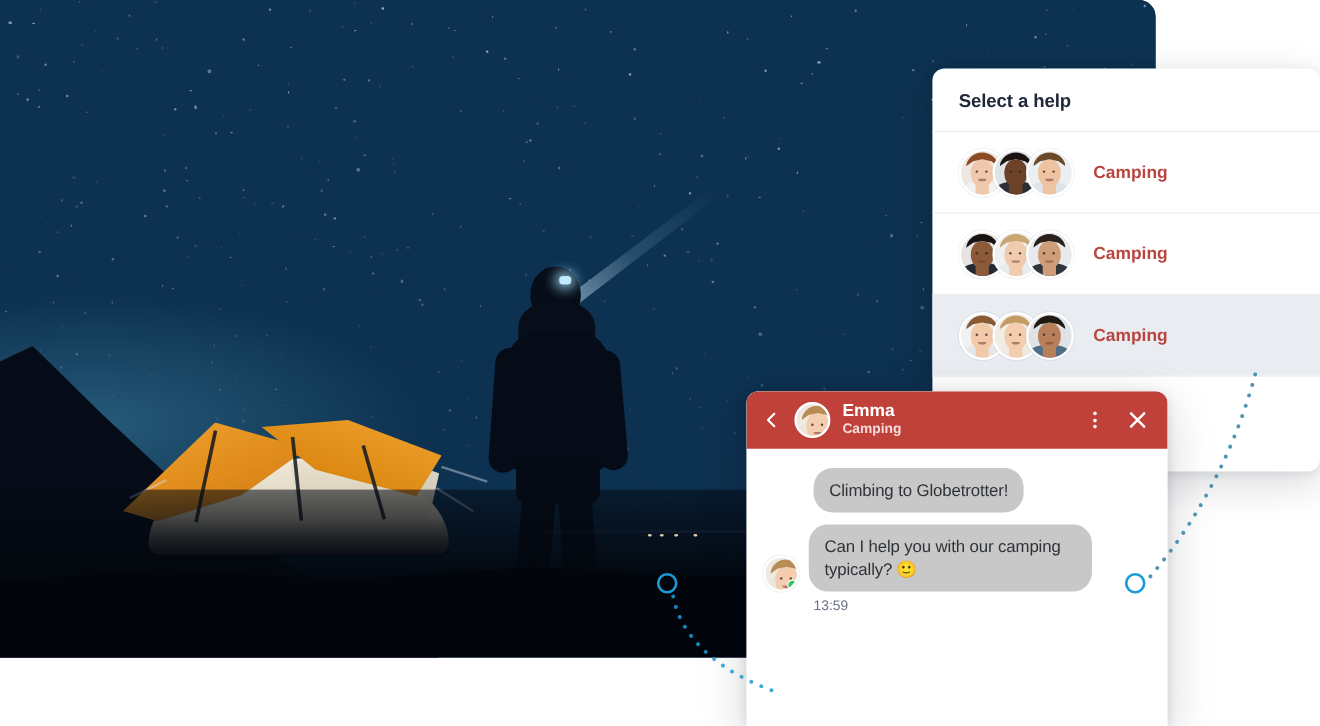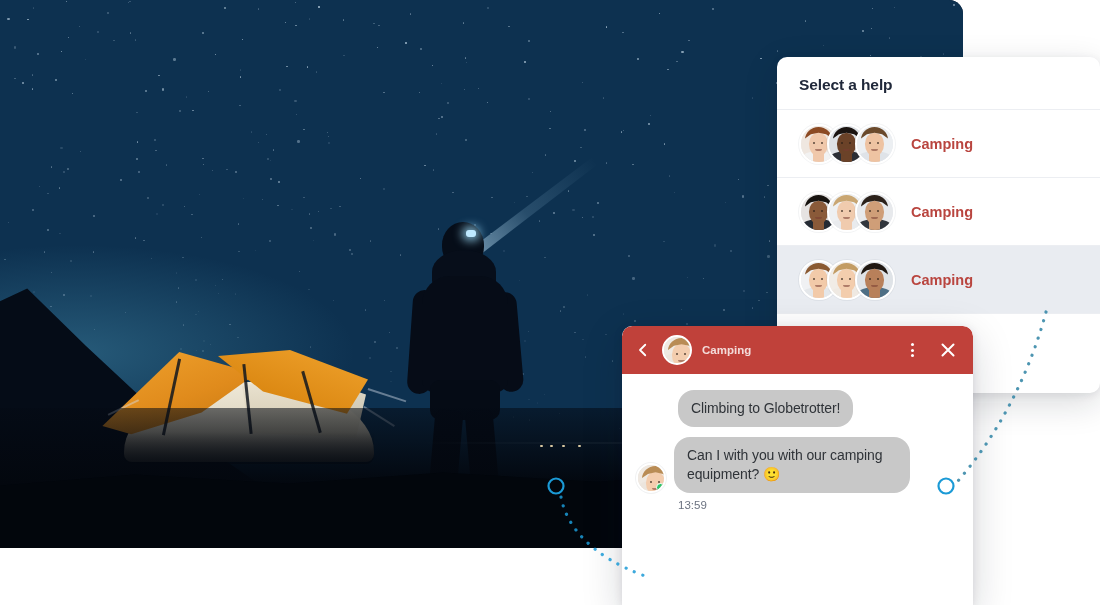--- a/index.html
+++ b/index.html
@@ -856,20 +856,21 @@
             <span class="shirt" style="background:#ece5dd"></span>
             <span class="neck" style="background:#f3cdae"></span>
             <span class="skin" style="background:#f3cdae"></span>
             <span class="hair" style="background: rgb(185, 140, 85); clip-path: polygon(0px 0px, 100% 0px, 100% 46%, 78% 30%, 50% 24%, 22% 30%, 0px 46%);"></span>
             <span class="eye l"></span>
             <span class="eye r"></span>
             <span class="mouth"></span>
           </div>
       </div>
       <div class="ch-meta">
+        <div class="ch-name">Emma</div>
         <div class="ch-status">Camping</div>
       </div>
       <div class="kebab">
         <b></b>
           <b></b>
           <b></b>
       </div>
       <svg class="close" viewBox="0 0 24 24">
         <path d="M6 6 L18 18 M18 6 L6 18" fill="none" stroke="#ffffff" stroke-width="2.2" stroke-linecap="round"></path>
       </svg>
@@ -889,21 +890,21 @@
               <span class="shirt" style="background:#ece5dd"></span>
               <span class="neck" style="background:#f3cdae"></span>
               <span class="skin" style="background:#f3cdae"></span>
               <span class="hair" style="background: rgb(185, 140, 85); clip-path: polygon(0px 0px, 100% 0px, 100% 46%, 78% 30%, 50% 24%, 22% 30%, 0px 46%);"></span>
               <span class="eye l"></span>
               <span class="eye r"></span>
               <span class="mouth"></span>
             </div>
           <span class="dot"></span>
         </div>
-        <div class="bubble">Can I with you with our camping equipment? 🙂</div>
+        <div class="bubble">Can I help you with our camping typically? 🙂</div>
       </div>
 
       <div class="ts">13:59</div>
     </div>
   </div>
 
   <svg id="connectors">
     <path d="M561,497 C566,525 590,556 645,576" fill="none" stroke="#1b9ad6" stroke-width="3.2" stroke-linecap="round" stroke-dasharray="0.1 9" opacity=".85"></path>
     <circle cx="556" cy="486" r="7.5" class="ringmark"></circle>
 

